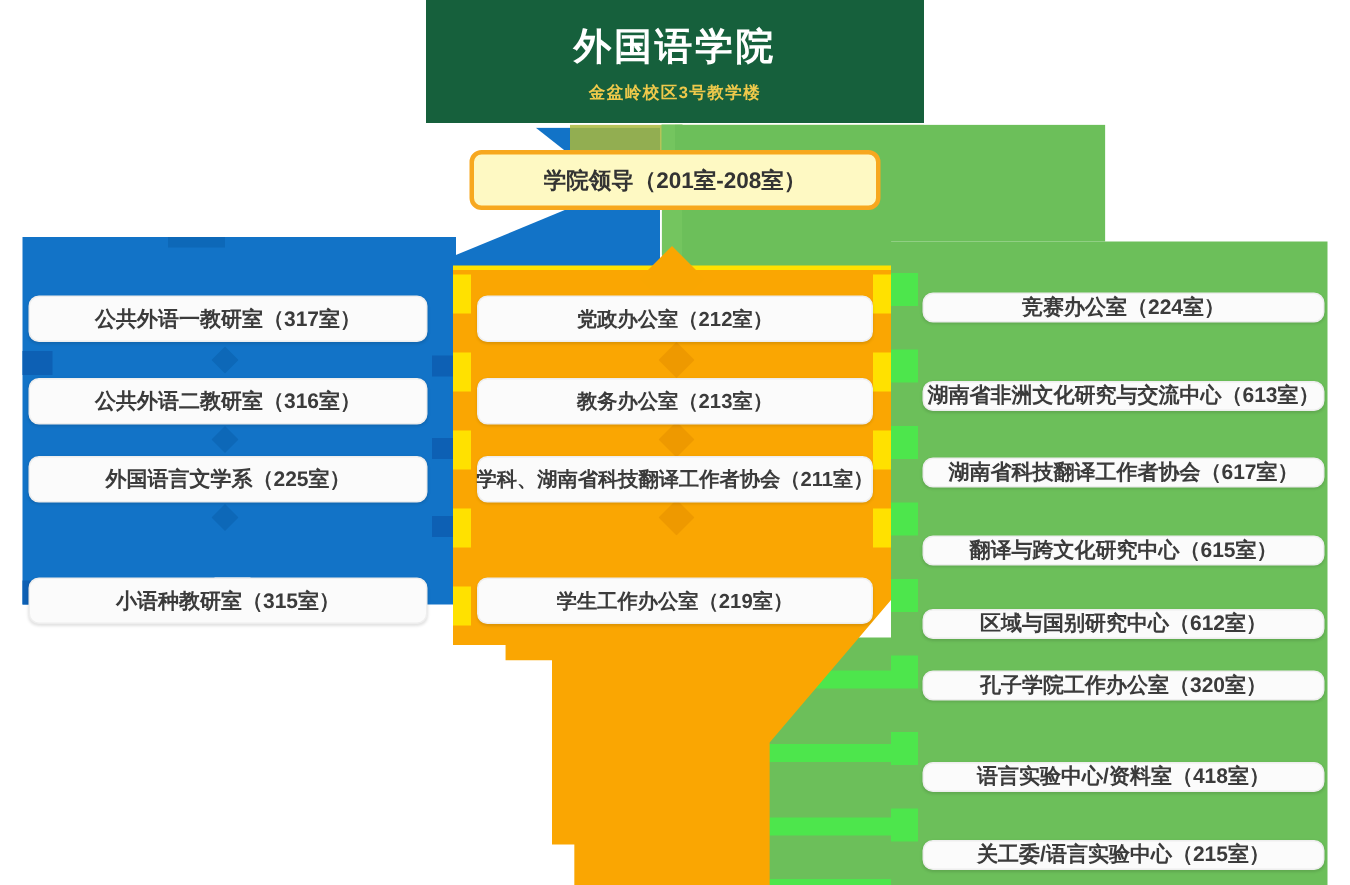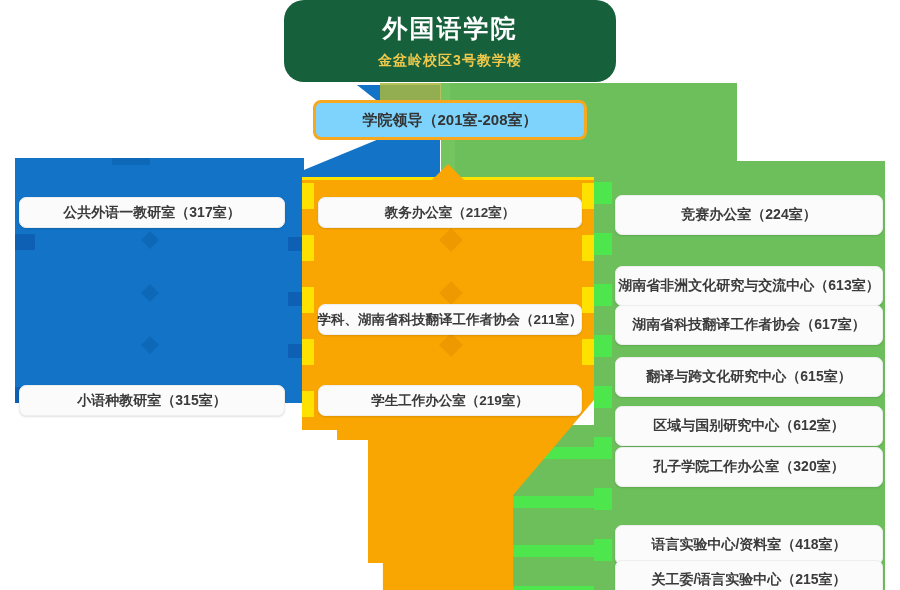--- a/index.html
+++ b/index.html
@@ -2,23 +2,23 @@
 <html><head>
 <meta charset="utf-8">
 <style>
   html,body{margin:0;padding:0;background:#ffffff;}
   #stage{position:relative;width:900px;height:590px;background:#ffffff;overflow:hidden;
          font-family:"Liberation Sans","DejaVu Sans",sans-serif;}
   #stage *{position:absolute;box-sizing:border-box;}
 
   
   #header{left:284px;top:0;width:332px;height:82px;background:#16603C;
-          display:flex;flex-direction:column;align-items:center;justify-content:center;gap:7px;border-radius:20px;}
+          display:flex;flex-direction:column;align-items:center;justify-content:center;gap:7px;}
   #header .t{position:static;color:#ffffff;font-size:25px;font-weight:700;letter-spacing:2px;}
-  #header .s{position:static;color:#EFC94B;font-size:14px;font-weight:700;letter-spacing:1px;}
+  #header .s{position:static;color:#EFC94B;font-size:11px;font-weight:700;letter-spacing:1px;}
 
   
   #blue-wedge{left:357px;top:85px;width:83px;height:17px;background:#1273C7;
               clip-path:polygon(0 0,100% 0,100% 100%,26% 100%);}
   #olive-band{left:380px;top:83px;width:236px;height:19px;background:#A9B93C;opacity:.85;
               clip-path:polygon(0 0,100% 0,100% 72%,0 100%);}
   #ribbon-top{left:441px;top:83px;width:14px;height:19px;background:#74C55F;}
   #green-a{left:450px;top:83px;width:287px;height:101px;background:#6CBF5A;
            clip-path:polygon(0 0,100% 0,100% 77.2%,50.2% 77.2%,50.2% 100%,0 100%);}
   #blue-band{left:302px;top:140px;width:138px;height:44px;background:#1273C7;
@@ -60,30 +60,30 @@
   #ya3{left:302px;top:339px;} #ya4{left:302px;top:391px;}
   #yb0{left:582px;top:183px;} #yb1{left:582px;top:235px;} #yb2{left:582px;top:287px;} #yb3{left:582px;top:339px;}
   .o-dia{width:24px;height:24px;background:#EE9900;clip-path:polygon(50% 0,100% 50%,50% 100%,0 50%);}
   #od1{left:439px;top:228px;} #od2{left:439px;top:281px;} #od3{left:439px;top:333px;}
 
   
   .box{background:#FBFBFB;border:1px solid #EEEEEE;border-radius:7px;
        box-shadow:0 1px 2px rgba(0,0,0,.12);
        display:flex;align-items:center;justify-content:center;
        font-size:14px;font-weight:700;color:#3B3B3B;white-space:nowrap;}
-  #leader-box{left:313px;top:100px;width:274px;height:40px;background:#7dd3fc;
+  #leader-box{left:313px;top:100px;width:274px;height:40px;background:#fef9c3;
        border:3px solid #F7A81F;border-radius:8px;
        display:flex;align-items:center;justify-content:center;
        font-size:15px;font-weight:700;color:#333333;}
   .lb{left:19px;width:266px;height:31px;}
   .mb{left:318px;width:264px;height:31px;font-size:13.5px;}
-  .rb{left:615px;width:268px;height:40px;}
+  .rb{left:615px;width:268px;height:20px;}
   #l0,#m0{top:197px;} #l1,#m1{top:252px;} #l2,#m2{top:304px;} #l3,#m3{top:356px;margin-top:29px;}
-  #r0{top:195px;} #r1{top:254px;margin-top:12px;} #r2{top:305px;} #r3{top:357px;}
-  #r4{top:406px;} #r5{top:447px;} #r6{top:508px;margin-top:17px;} #r7{top:560px;}
+  #r0{top:195px;} #r1{top:254px;} #r2{top:305px;} #r3{top:357px;}
+  #r4{top:406px;} #r5{top:447px;} #r6{top:508px;} #r7{top:560px;}
 </style>
 </head>
 <body>
 
 <div id="stage">
 
   <div id="blue-wedge"></div>
   <div id="olive-band"></div>
   <div id="ribbon-top"></div>
   <div id="green-a"></div>
@@ -135,23 +135,26 @@
   <div id="big-diamond"></div>
 
   <div id="header">
     <div class="t">外国语学院</div>
     <div class="s">金盆岭校区3号教学楼</div>
   </div>
 
   <div id="leader-box">学院领导（201室-208室）</div>
 
   <div id="l0" class="box lb">公共外语一教研室（317室）</div>
+  <div id="l1" class="box lb">公共外语二教研室（316室）</div>
+  <div id="l2" class="box lb">外国语言文学系（225室）</div>
   <div id="l3" class="box lb">小语种教研室（315室）</div>
 
-  <div id="m0" class="box mb">教务办公室（212室）</div>
+  <div id="m0" class="box mb">党政办公室（212室）</div>
+  <div id="m1" class="box mb">教务办公室（213室）</div>
   <div id="m2" class="box mb">学科、湖南省科技翻译工作者协会（211室）</div>
   <div id="m3" class="box mb">学生工作办公室（219室）</div>
 
   <div id="r0" class="box rb">竞赛办公室（224室）</div>
   <div id="r1" class="box rb">湖南省非洲文化研究与交流中心（613室）</div>
   <div id="r2" class="box rb">湖南省科技翻译工作者协会（617室）</div>
   <div id="r3" class="box rb">翻译与跨文化研究中心（615室）</div>
   <div id="r4" class="box rb">区域与国别研究中心（612室）</div>
   <div id="r5" class="box rb">孔子学院工作办公室（320室）</div>
   <div id="r6" class="box rb">语言实验中心/资料室（418室）</div>

